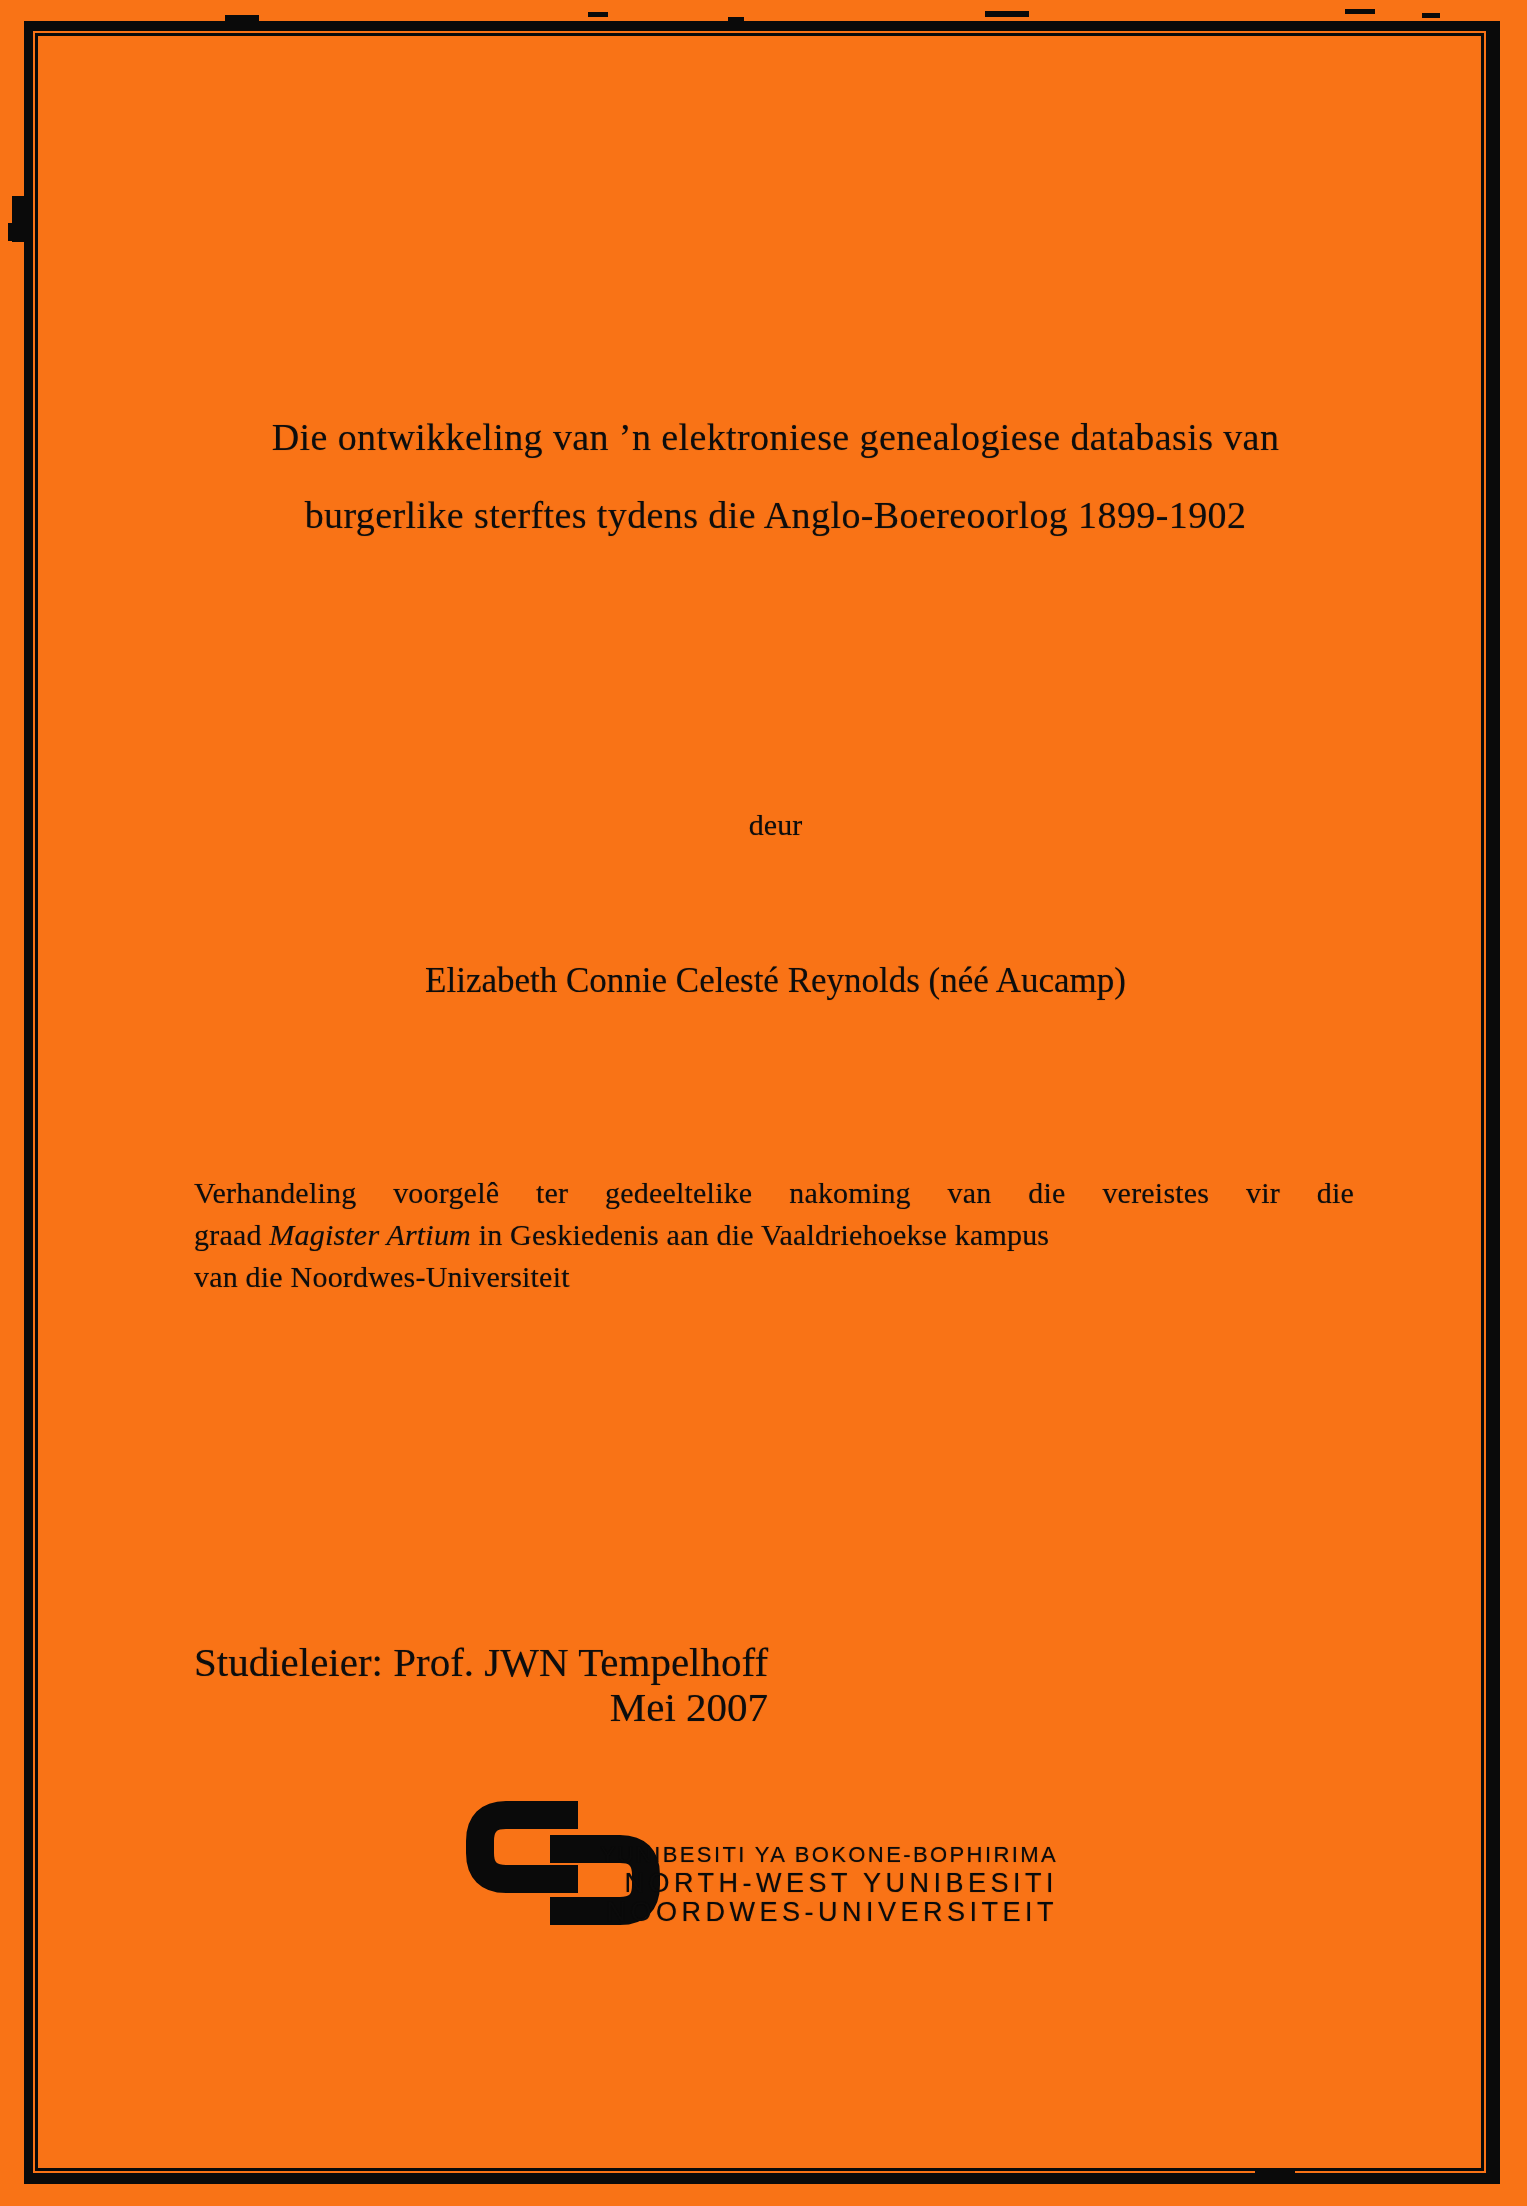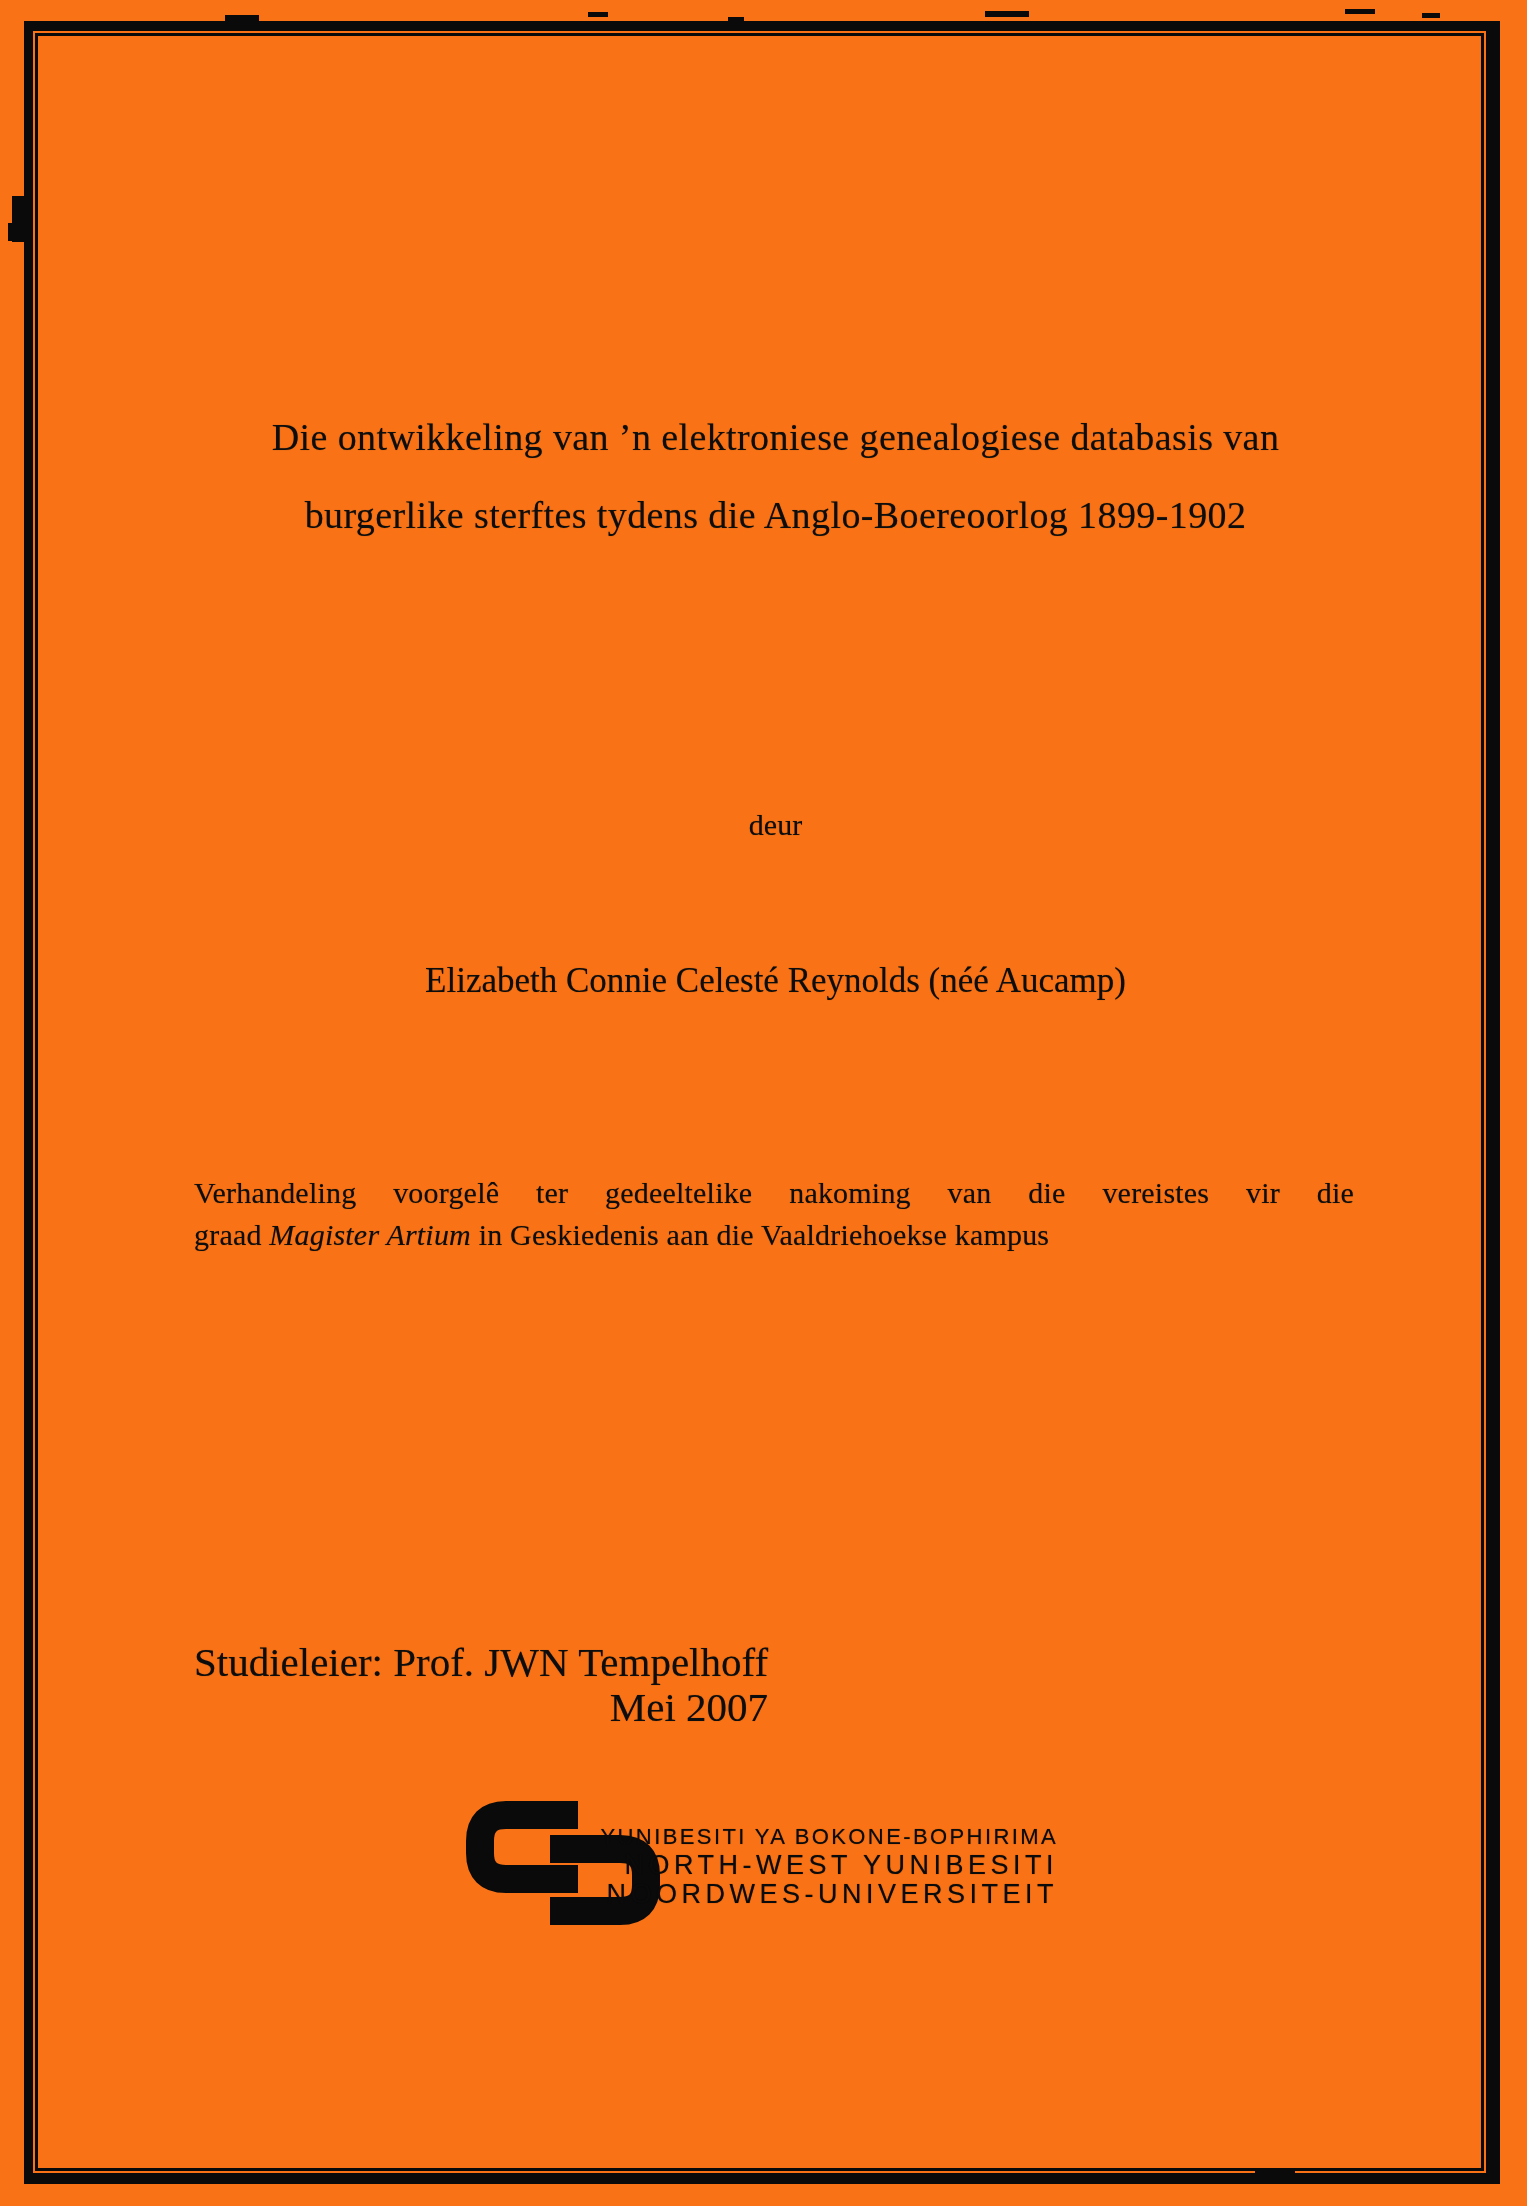--- a/index.html
+++ b/index.html
@@ -23,21 +23,21 @@
   }
   .txt{position:absolute;text-shadow:0 0 1px rgba(10,10,10,.45);}
   .centered{left:0;right:0;text-align:center;transform:translateX(12px);}
   .title{top:398px;font-size:38px;line-height:78px;letter-spacing:.4px;}
   .byline{top:806px;font-size:30px;line-height:38px;}
   .author{top:960px;font-size:35px;line-height:42px;}
   .statement{top:1172px;left:194px;width:1160px;font-size:30px;line-height:42px;letter-spacing:.2px;}
   .statement .just{text-align:justify;text-align-last:justify;}
   .statement .it{font-style:italic;}
   .supervisor{top:1640px;left:194px;font-size:41px;line-height:45px;text-align:right;}
-  .logo{position:absolute;left:466px;top:1801px;display:flex;align-items:center;}
+  .logo{position:absolute;left:466px;top:1801px;display:flex;align-items:flex-end;}
   .logo-mark{width:196px;height:126px;display:block;flex:none;}
   .logo-text{
     margin-left:-74px;margin-top:3px;width:470px;text-align:right;white-space:nowrap;
     font-family:"Liberation Sans","DejaVu Sans",sans-serif;
     color:#0b0b0b;text-shadow:0 0 1px rgba(10,10,10,.55);
   }
   .logo-text .lg1{font-size:22px;line-height:29px;letter-spacing:2.4px;}
   .logo-text .lg2,.logo-text .lg3{font-size:27px;line-height:29px;letter-spacing:4.5px;}
   .speck{position:absolute;background:#0a0a0a;}
 </style>
@@ -65,20 +65,21 @@
     <div>burgerlike sterftes tydens die Anglo-Boereoorlog 1899-1902</div>
   </div>
 
   <div class="txt centered byline">deur</div>
 
   <div class="txt centered author">Elizabeth Connie Celesté Reynolds (néé Aucamp)</div>
 
   <div class="txt statement">
     <div class="just">Verhandeling voorgelê ter gedeeltelike nakoming van die vereistes vir die</div>
     <div><span>graad </span><span class="it">Magister Artium</span><span> in Geskiedenis aan die Vaaldriehoekse kampus</span></div>
+    <div>van die Noordwes-Universiteit</div>
   </div>
 
   <div class="txt supervisor">
     <div>Studieleier: Prof. JWN Tempelhoff</div>
     <div>Mei 2007</div>
   </div>
 
   <div class="logo">
     <svg class="logo-mark" viewBox="0 0 196 126" aria-hidden="true">
       <path d="M 112 14 H 40 Q 14 14 14 40 V 52 Q 14 78 40 78 H 112" fill="none" stroke="#0a0a0a" stroke-width="28" stroke-linecap="butt"></path>

